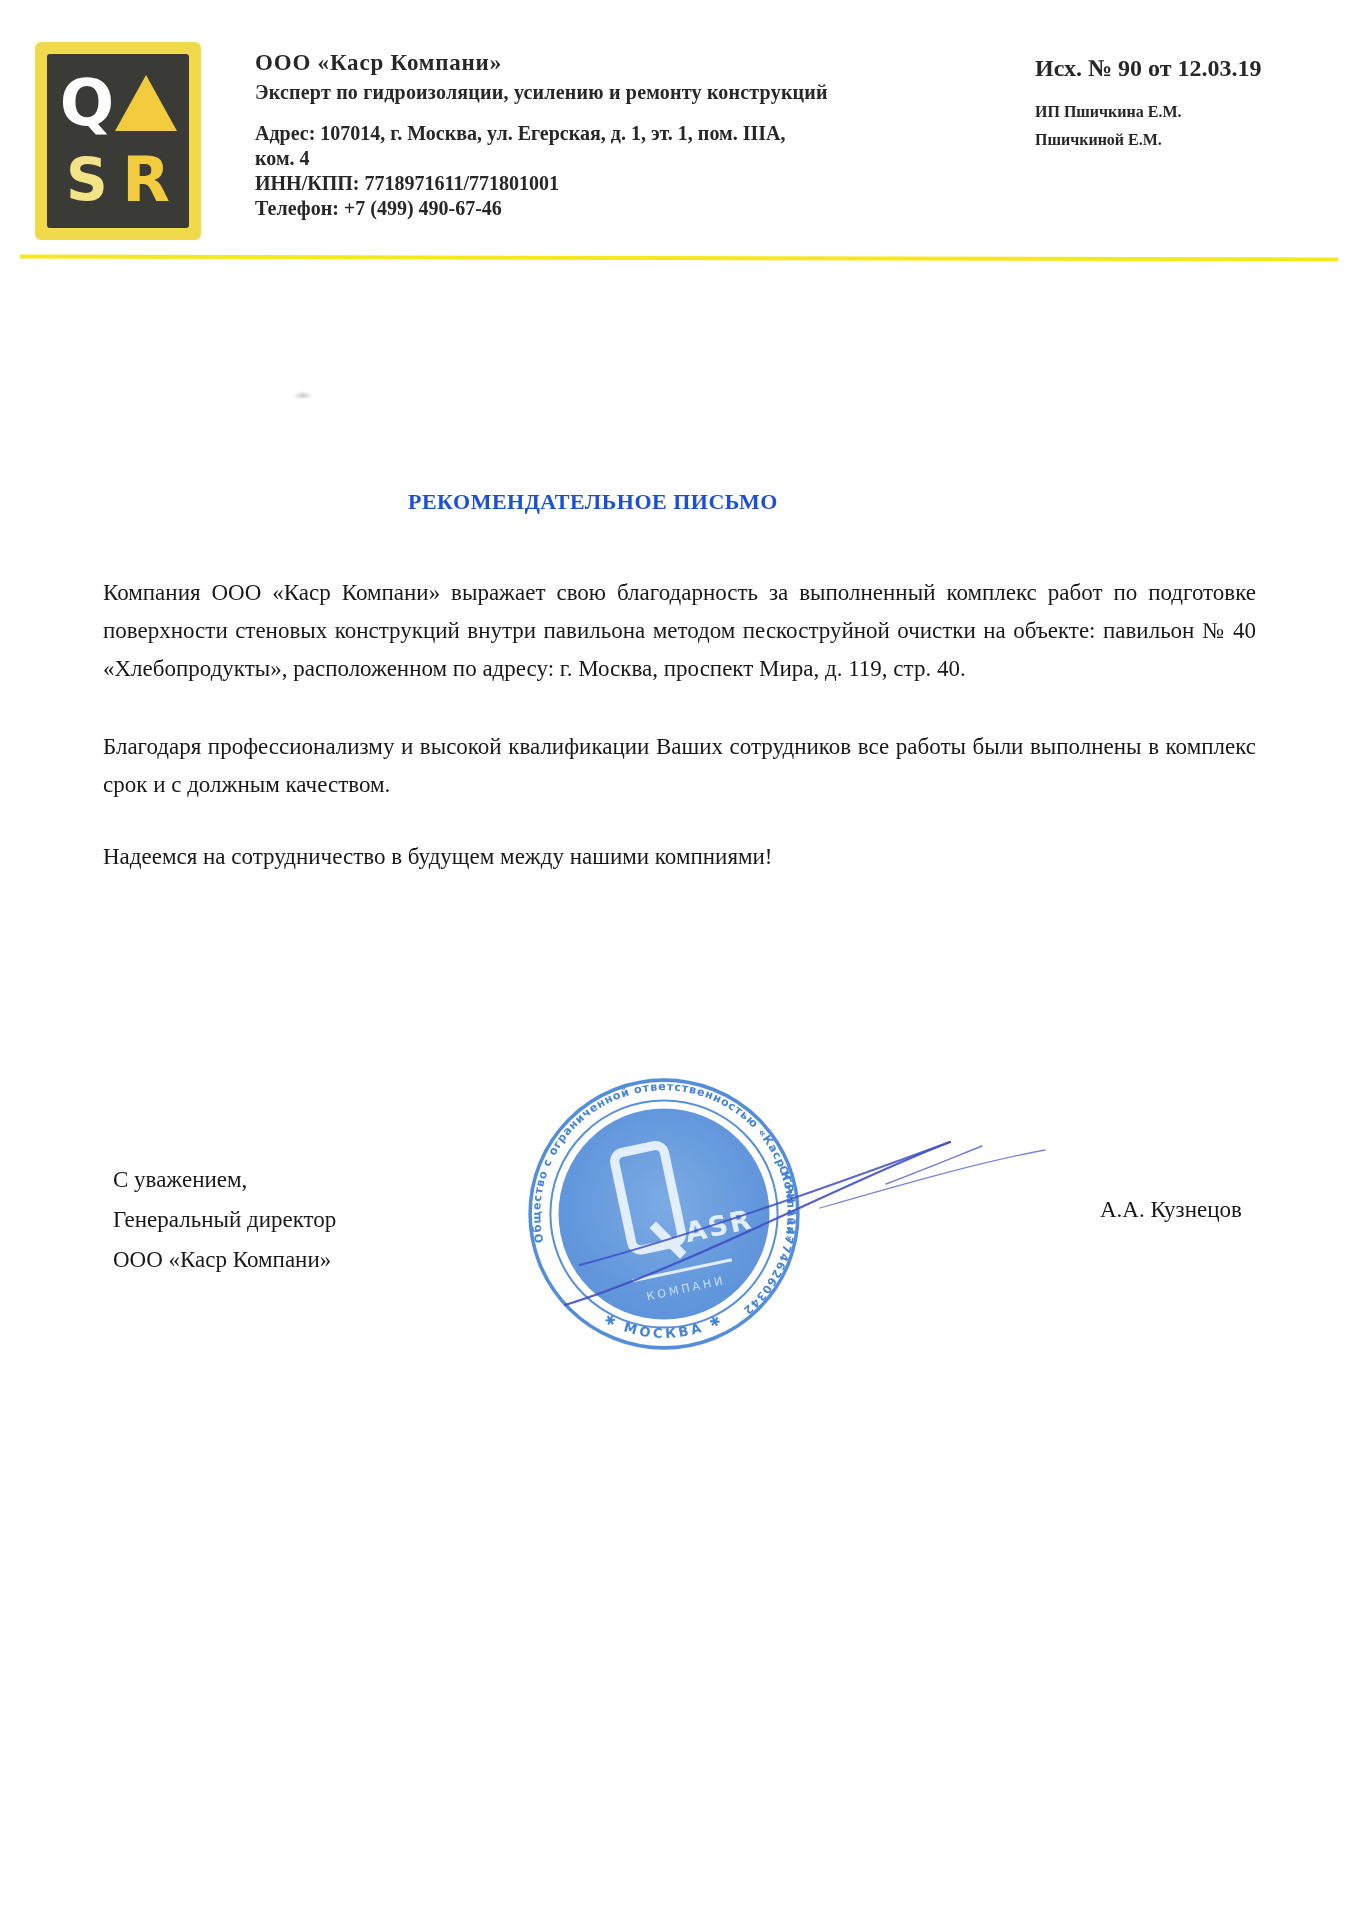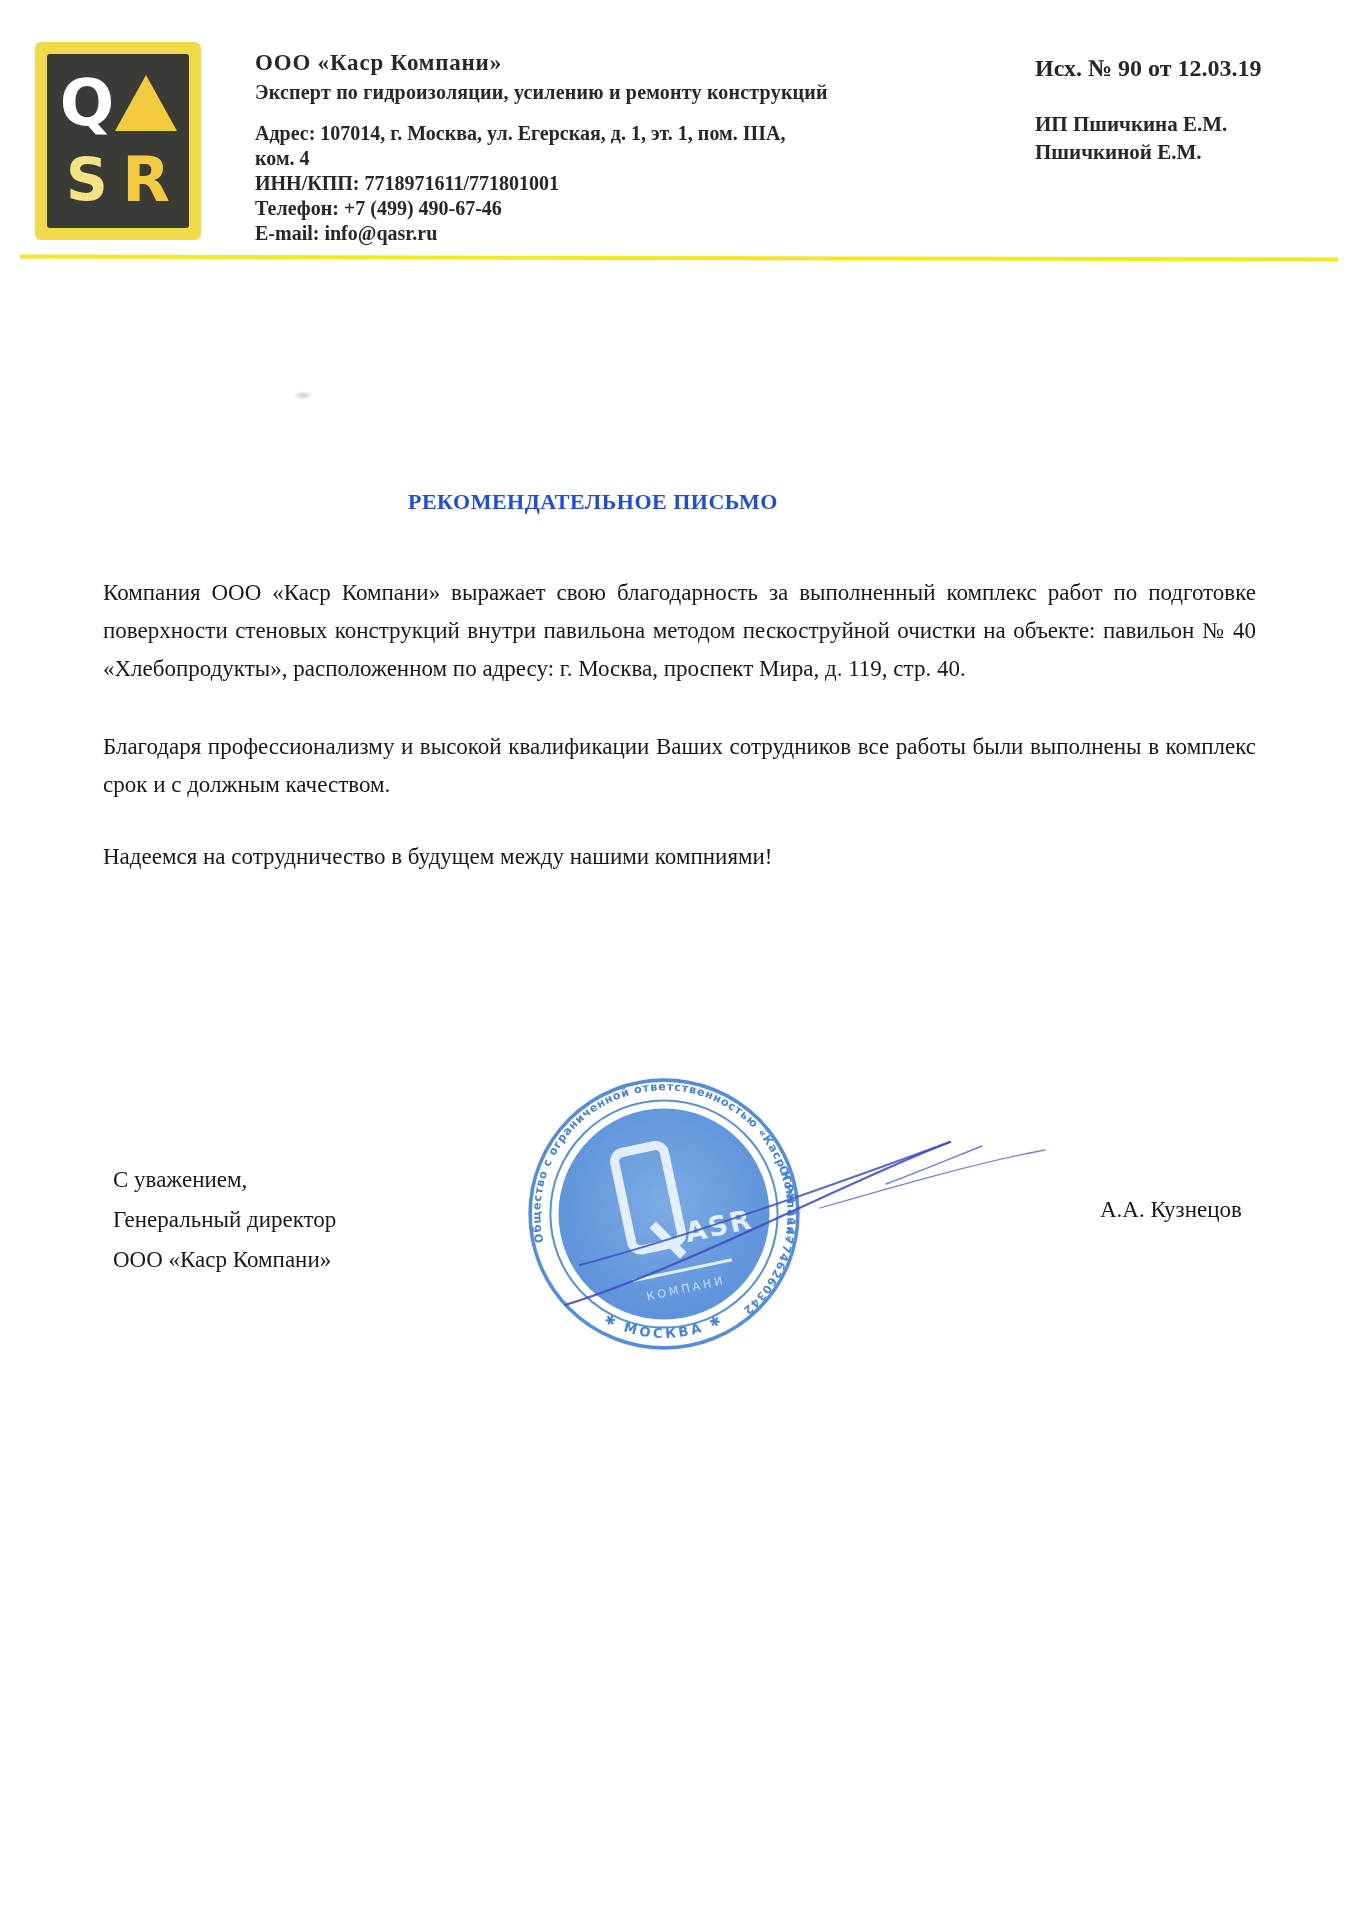--- a/index.html
+++ b/index.html
@@ -24,21 +24,21 @@
   .logo-s { font:bold 58px "DejaVu Sans", sans-serif; color:#f3e387; line-height:1; }
   .logo-r { font:bold 62px "DejaVu Sans", sans-serif; color:#f2cc3e; line-height:1; }
 
   
   .hdr-center { position:absolute; left:255px; top:50px; width:640px; font-family:"Liberation Serif", serif; font-weight:bold; color:#272727; }
   .hdr-company { font-size:23px; letter-spacing:0.8px; }
   .hdr-tagline { font-size:20px; margin-top:5px; letter-spacing:0.2px; }
   .hdr-address { position:absolute; left:255px; top:121px; width:560px; font-family:"Liberation Serif", serif; font-weight:bold; font-size:20px; line-height:25px; color:#272727; }
   .hdr-right  { position:absolute; left:1035px; top:55px; width:300px; font-family:"Liberation Serif", serif; font-weight:bold; color:#272727; }
   .hdr-ref { font-size:24px; }
-  .hdr-recipient { margin-top:28px; font-size:21px; line-height:28px; }
+  .hdr-recipient { margin-top:16px; font-size:16px; line-height:28px; }
 
   .yellow-rule {
     position:absolute; left:20px; top:256px; width:1318px; height:4px;
     transform:rotate(0.12deg);
   }
 
   .scan-smudge {
     position:absolute; left:293px; top:391px; width:20px; height:9px;
     background:radial-gradient(ellipse at center, rgba(110,110,110,0.35), rgba(110,110,110,0) 70%);
     border-radius:50%;
@@ -85,21 +85,20 @@
   </div>
 
   <div class="hdr-center">
     <div class="hdr-company">ООО «Каср Компани»</div>
     <div class="hdr-tagline">Эксперт по гидроизоляции, усилению и ремонту конструкций</div>
   </div>
   <div class="hdr-address">
     <div>Адрес: 107014, г. Москва, ул. Егерская, д. 1, эт. 1, пом. IIIА, ком. 4</div>
     <div>ИНН/КПП: 7718971611/771801001</div>
     <div>Телефон: +7 (499) 490-67-46</div>
-    <div>E-mail: info@qasr.ru</div>
   </div>
 
   <div class="hdr-right">
     <div class="hdr-ref">Исх. № 90 от 12.03.19</div>
     <div class="hdr-recipient">
       <div>ИП Пшичкина Е.М.</div>
       <div>Пшичкиной Е.М.</div>
     </div>
   </div>
 

